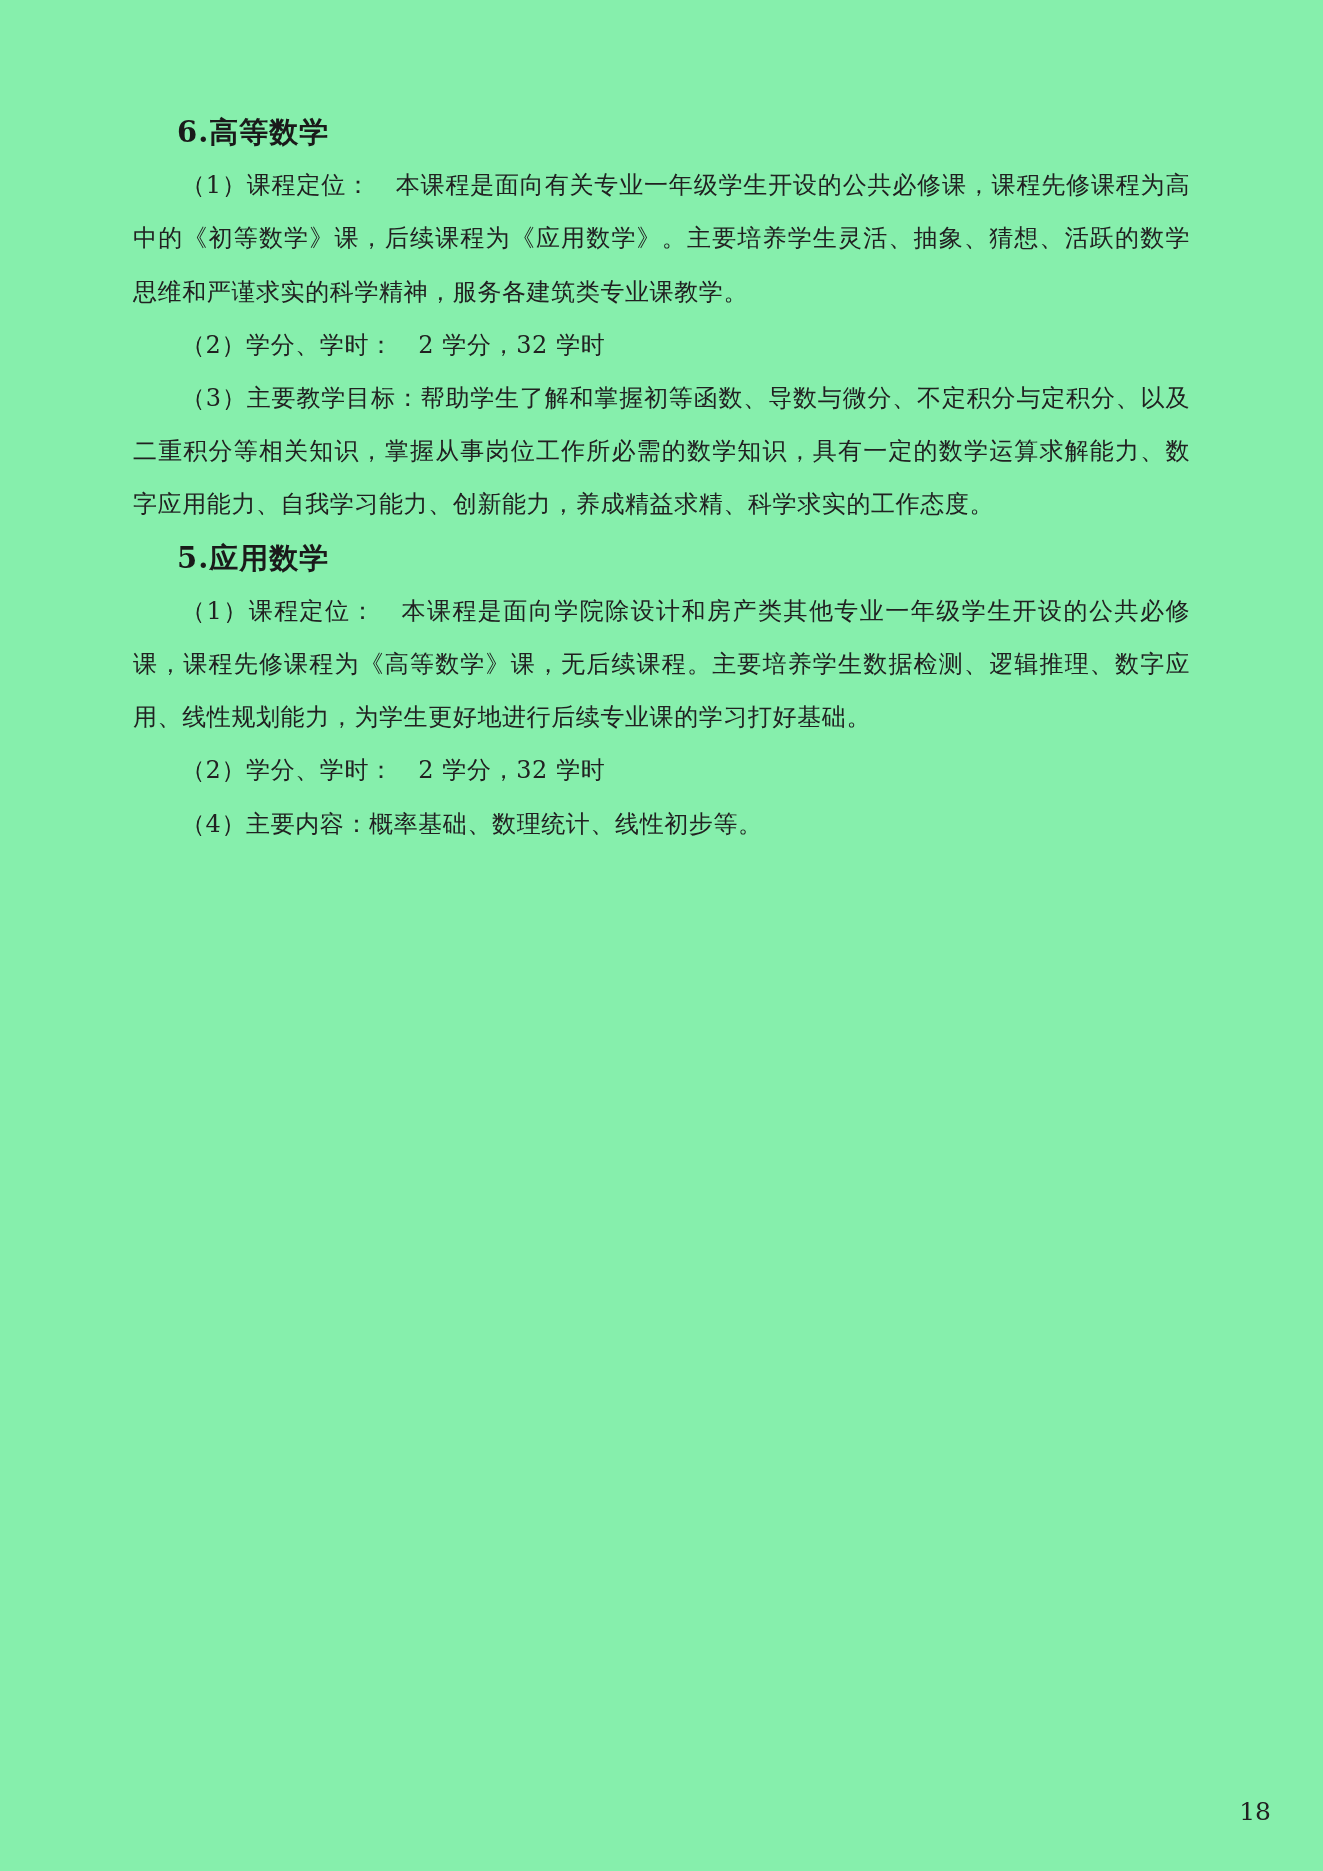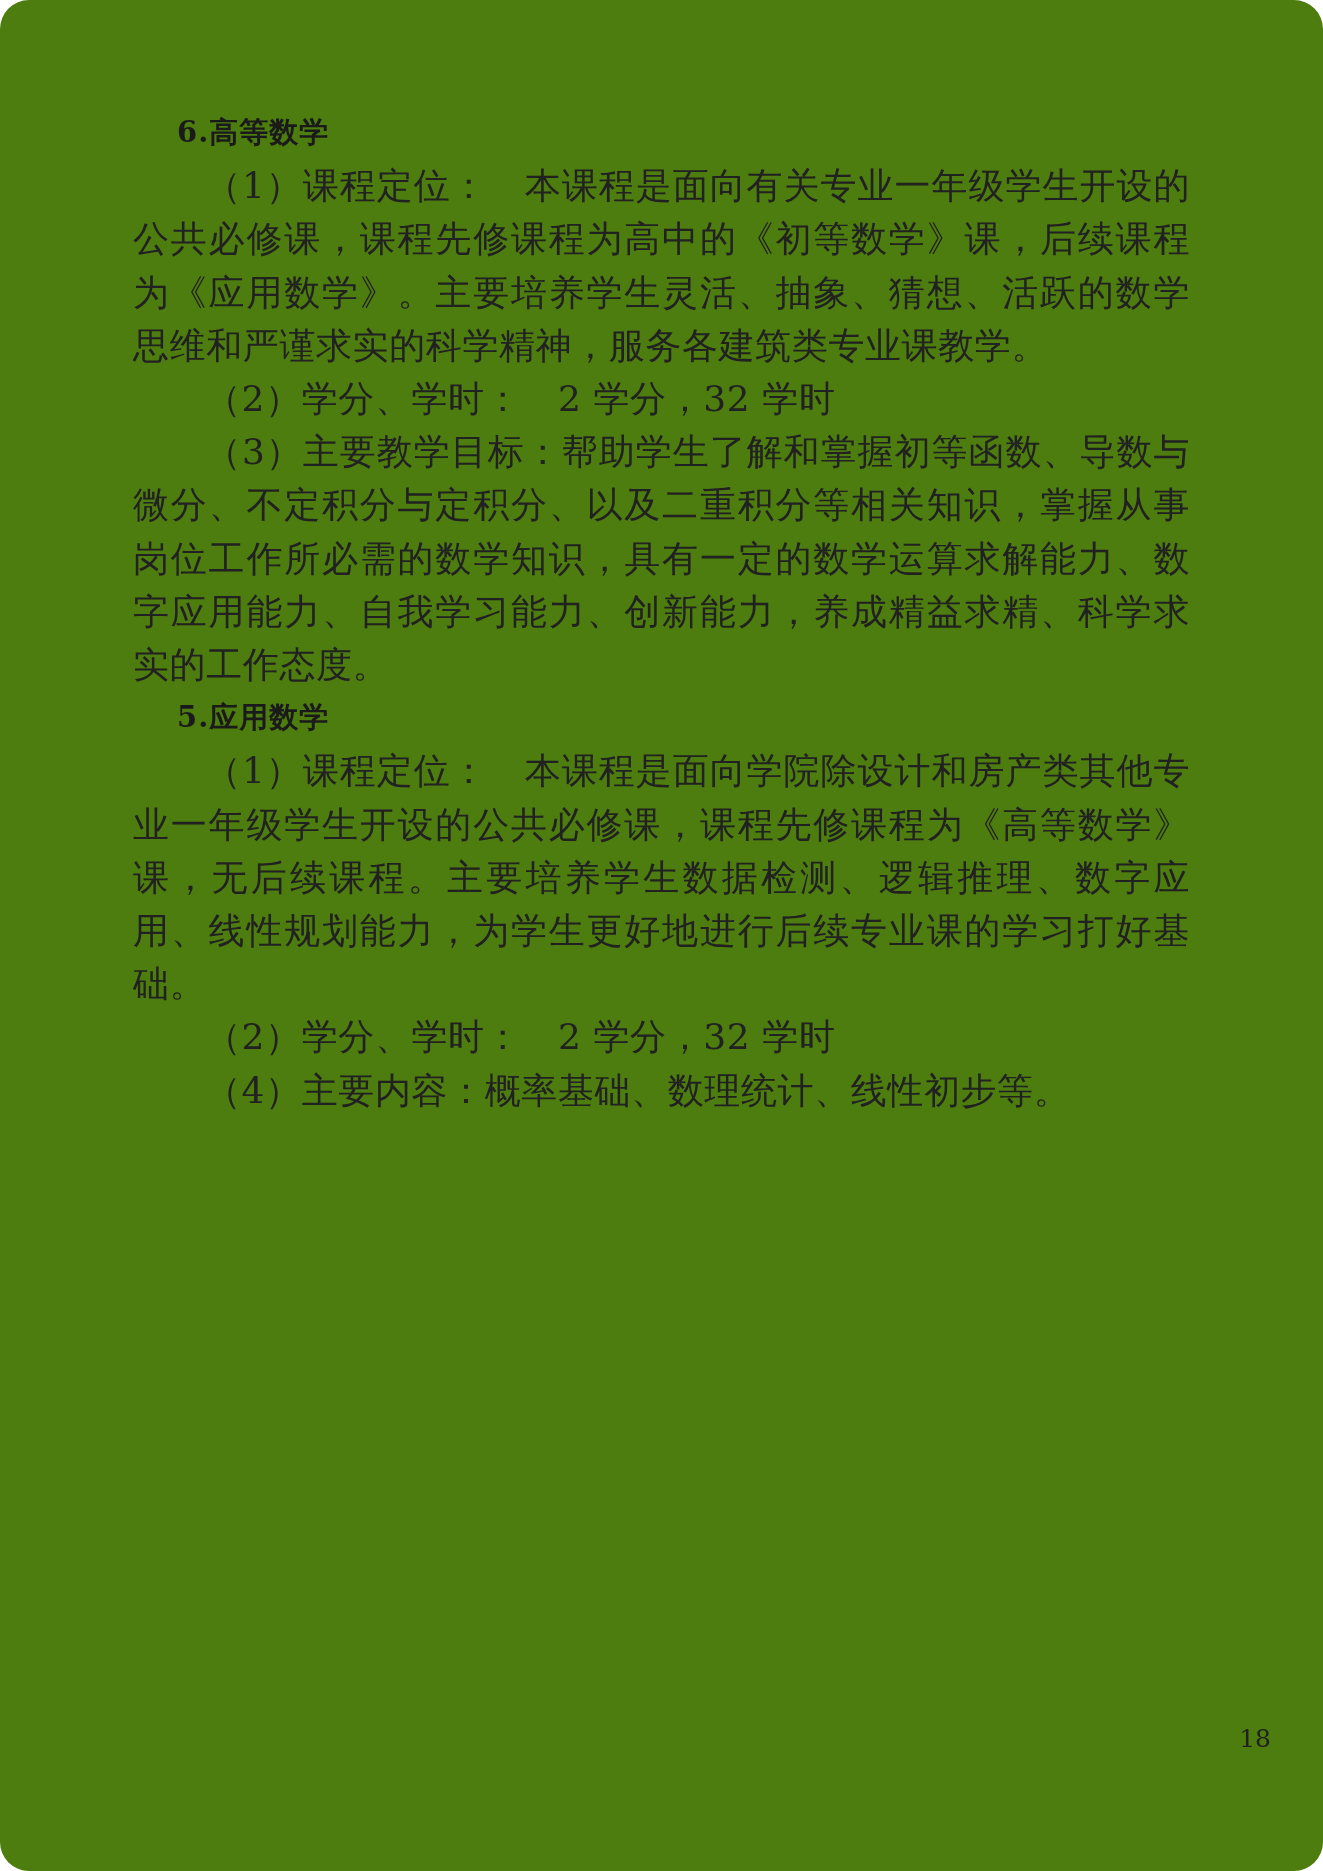--- a/index.html
+++ b/index.html
@@ -13,43 +13,42 @@
     position: relative;
     font-family: "DejaVu Serif", "Liberation Serif", serif;
     color: #212121;
     overflow: hidden;
   }
   .page {
     position: absolute;
     top: 0; left: 0; right: 0; bottom: 0;
     padding: 106px 133px 0 133px;
     box-sizing: border-box;
-    background: #4d7c0f;
-    border-radius: 29px;
+    background: #86efac;
   }
   .heading {
     font-size: 29px;
     font-weight: bold;
     color: #1a1a1a;
     margin: 0;
     line-height: 53.2px;
     text-indent: 44px;
     letter-spacing: 1px;
   }
   .para {
-    font-size: 36px;
+    font-size: 24px;
     margin: 0;
     line-height: 53.2px;
     text-align: justify;
     text-indent: 2em;
     letter-spacing: 0.6px;
   }
   .page-number {
     position: absolute;
-    top: 1726px;
+    top: 1799px;
     right: 52px;
     font-size: 25px;
     color: #212121;
     line-height: 1;
   }
 </style>
 </head>
 <body>
 
 <div class="page">

